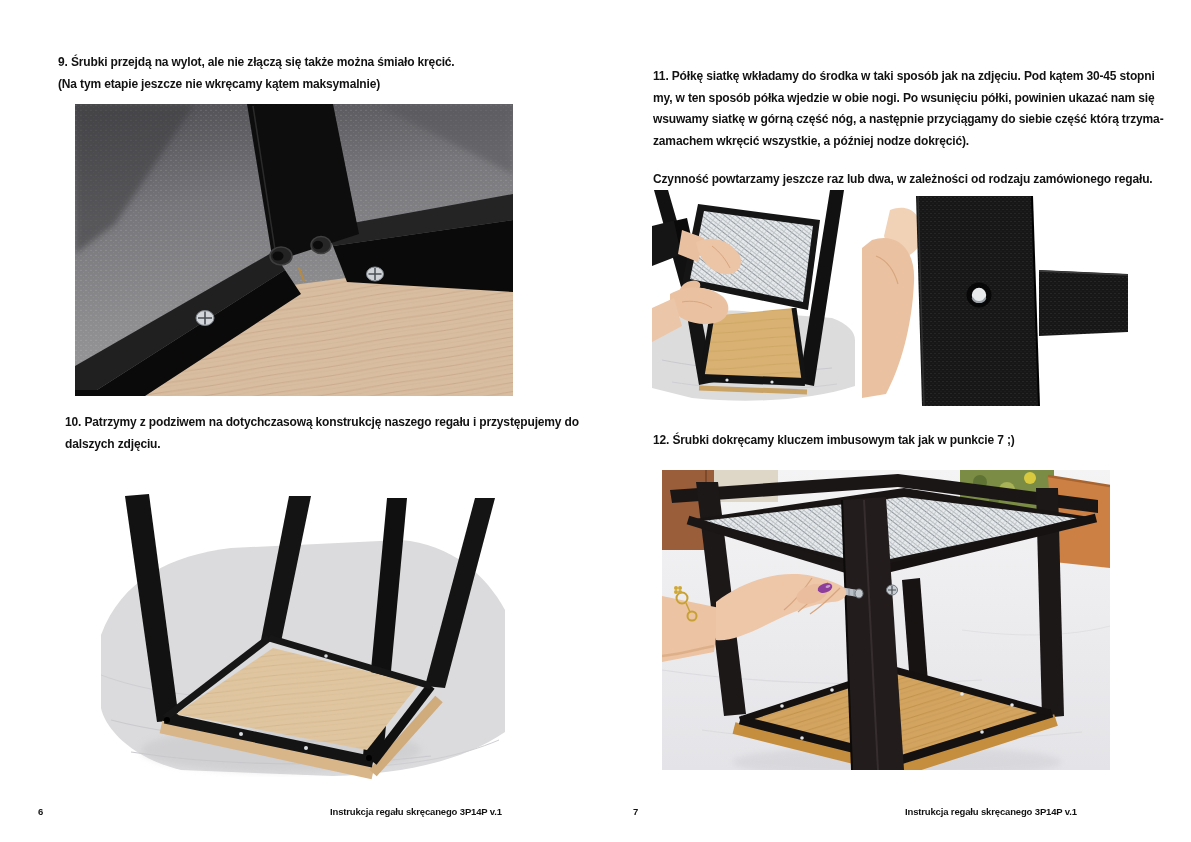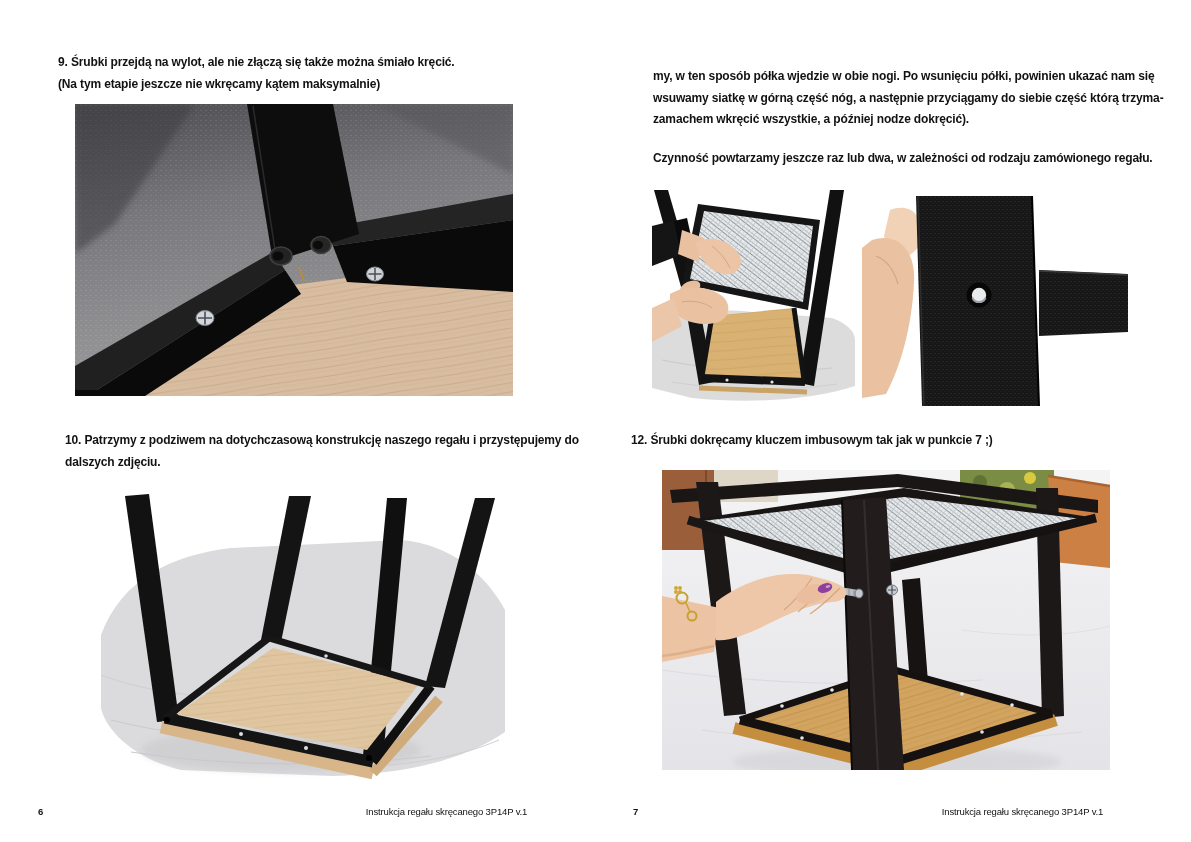--- a/index.html
+++ b/index.html
@@ -5,21 +5,21 @@
   html,body{margin:0;padding:0;background:#ffffff;}
   body{width:1191px;height:842px;position:relative;overflow:hidden;
        font-family:"Liberation Sans", sans-serif;}
   .abs{position:absolute;}
   .step{font-size:12px;font-weight:700;color:#121212;letter-spacing:-0.15px;line-height:21.5px;white-space:nowrap;}
   .step .gap{margin-top:17px;}
   figure{margin:0;padding:0;}
   .photo{position:absolute;}
   .photo svg{display:block;}
   .footer-num{font-size:9.5px;font-weight:700;color:#121212;}
-  .footer-title{font-size:9.5px;font-weight:400;color:#121212;letter-spacing:-0.15px;text-align:center;white-space:nowrap;}
+  .footer-title{font-size:9.5px;font-weight:700;color:#121212;letter-spacing:-0.15px;text-align:left;white-space:nowrap;}
 </style>
 </head>
 <body>
 
 <section>
 
   <div class="abs step" style="left:58px;top:52px;">
     <div>9. Śrubki przejdą na wylot, ale nie złączą się także można śmiało kręcić.</div>
     <div>(Na tym etapie jeszcze nie wkręcamy kątem maksymalnie)</div>
   </div>
@@ -101,21 +101,21 @@
       </g>
       <g>
         <ellipse cx="130" cy="214" rx="9" ry="7.5" fill="#d3d7dc" stroke="#7e858c" stroke-width="1"></ellipse>
         <path d="M123 214 H137 M130 207.5 V220.5" stroke="#4a4f55" stroke-width="1.6"></path>
         <ellipse cx="300" cy="170" rx="8.5" ry="7" fill="#d0d4d9" stroke="#7e858c" stroke-width="1"></ellipse>
         <path d="M293.5 170 H306.5 M300 164 V176" stroke="#4a4f55" stroke-width="1.5"></path>
       </g>
     </svg>
   </figure>
 
-  <div class="abs step" style="left:65px;top:430px;">
+  <div class="abs step" style="left:65px;top:412px;">
     <div>10. Patrzymy z podziwem na dotychczasową konstrukcję naszego regału i przystępujemy do</div>
     <div>dalszych zdjęciu.</div>
   </div>
 
   <figure class="photo" style="left:101px;top:470px;">
     <svg width="404" height="310" viewBox="0 0 404 310">
       <rect width="404" height="310" fill="#ffffff"></rect>
       <g>
         <path d="M0,165 C20,110 70,85 130,78 L300,70 C350,74 385,105 404,140 L404,262 C360,292 300,304 232,306 L80,300 C30,288 4,258 0,238 Z" fill="#dbdbdd"></path>
         <path d="M10,250 C80,268 180,276 300,268" stroke="#cacace" stroke-width="1.2" fill="none"></path>
@@ -149,20 +149,21 @@
     </svg>
   </figure>
 
   <div class="abs footer-num" style="left:38px;top:806px;">6</div>
   <div class="abs footer-title" style="left:330px;top:806px;width:233px;">Instrukcja regału skręcanego 3P14P v.1</div>
 </section>
 
 <section>
 
   <div class="abs step" style="left:653px;top:66px;">
+    <div>11. Półkę siatkę wkładamy do środka w taki sposób jak na zdjęciu. Pod kątem 30-45 stopni</div>
     <div>my, w ten sposób półka wjedzie w obie nogi. Po wsunięciu półki, powinien ukazać nam się</div>
     <div>wsuwamy siatkę w górną część nóg, a następnie przyciągamy do siebie część którą trzyma-</div>
     <div>zamachem wkręcić wszystkie, a później nodze dokręcić).</div>
     <div class="gap">Czynność powtarzamy jeszcze raz lub dwa, w zależności od rodzaju zamówionego regału.</div>
   </div>
 
   <figure class="photo" style="left:652px;top:190px;">
     <svg width="203" height="218" viewBox="0 0 203 218">
       <rect width="203" height="218" fill="#ffffff"></rect>
       <g>
@@ -220,21 +221,21 @@
         <circle cx="117" cy="99" r="7.2" fill="#e8eaec"></circle>
         <path d="M110.5,102 A7.2 7.2 0 0 0 123.5,102" stroke="#9aa0a5" stroke-width="2" fill="none"></path>
       </g>
       <g>
         <polygon points="177,74 266,78 266,136 177,140" fill="url(#pcoat)"></polygon>
         <line x1="177" y1="75" x2="266" y2="79" stroke="#3c3c3c" stroke-width="1.5"></line>
       </g>
     </svg>
   </figure>
 
-  <div class="abs step" style="left:631px;top:430px;">
+  <div class="abs step" style="left:653px;top:430px;">
     <div>12. Śrubki dokręcamy kluczem imbusowym tak jak w punkcie 7 ;)</div>
   </div>
 
   <figure class="photo" style="left:662px;top:470px;">
     <svg width="448" height="300" viewBox="0 0 448 300">
       <defs>
         <linearGradient id="fab" x1="0" y1="0" x2="0" y2="1">
           <stop offset="0" stop-color="#f4f4f5"></stop>
           <stop offset="1" stop-color="#e4e4e8"></stop>
         </linearGradient>

